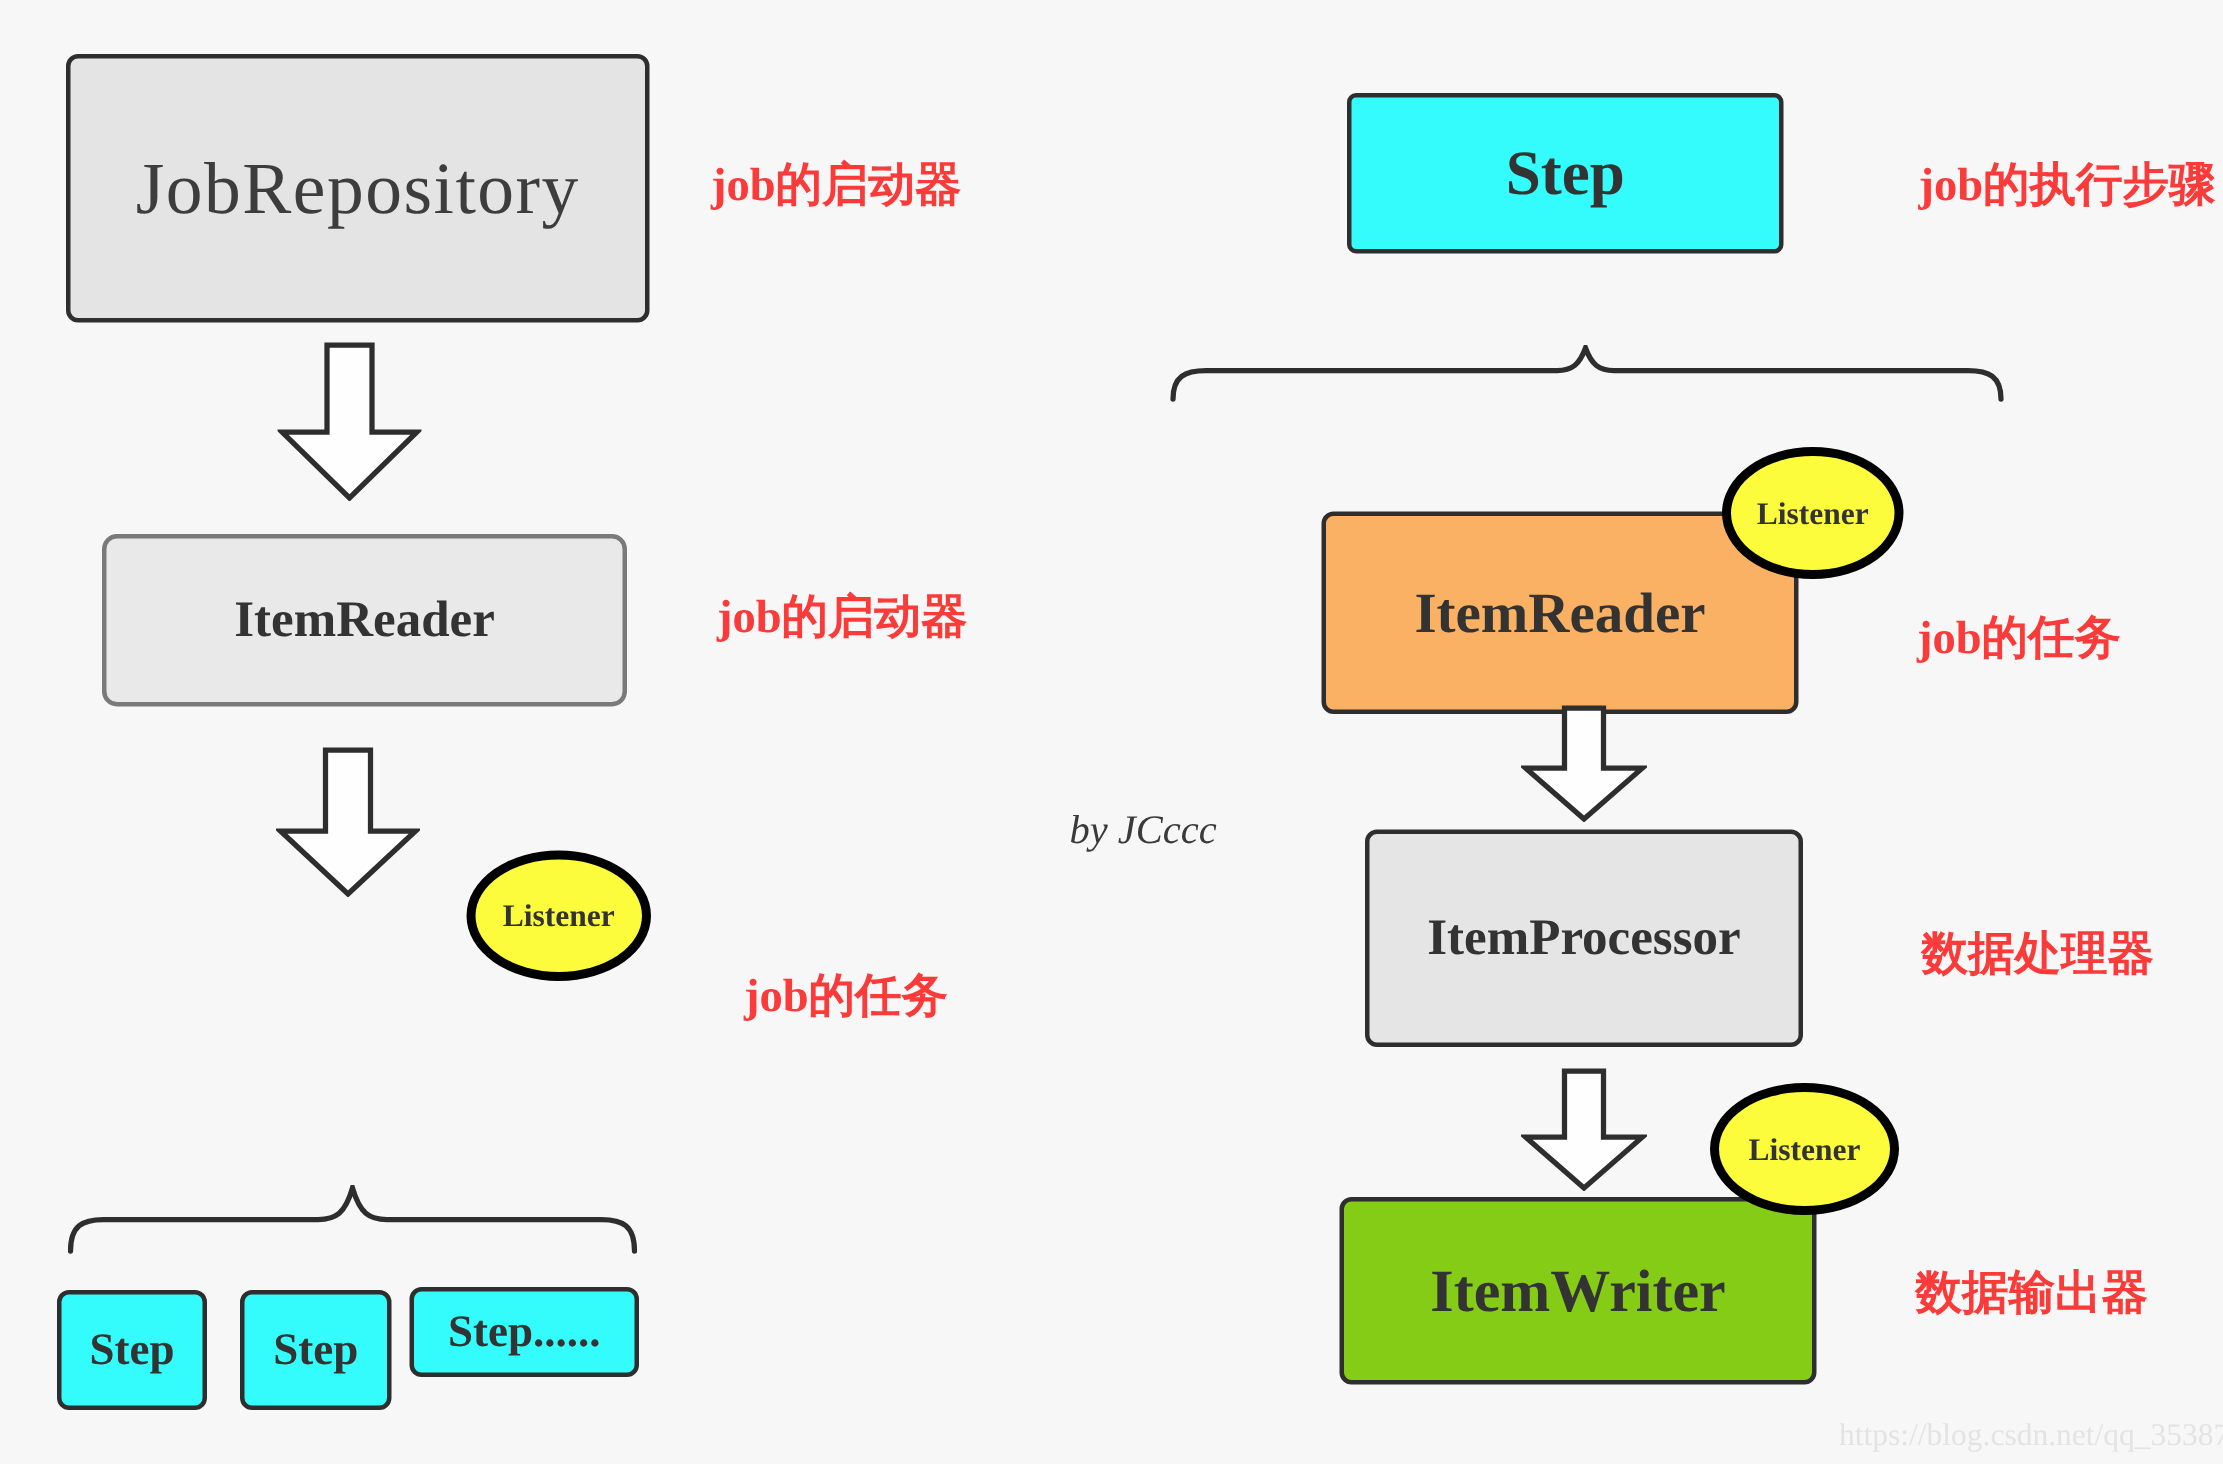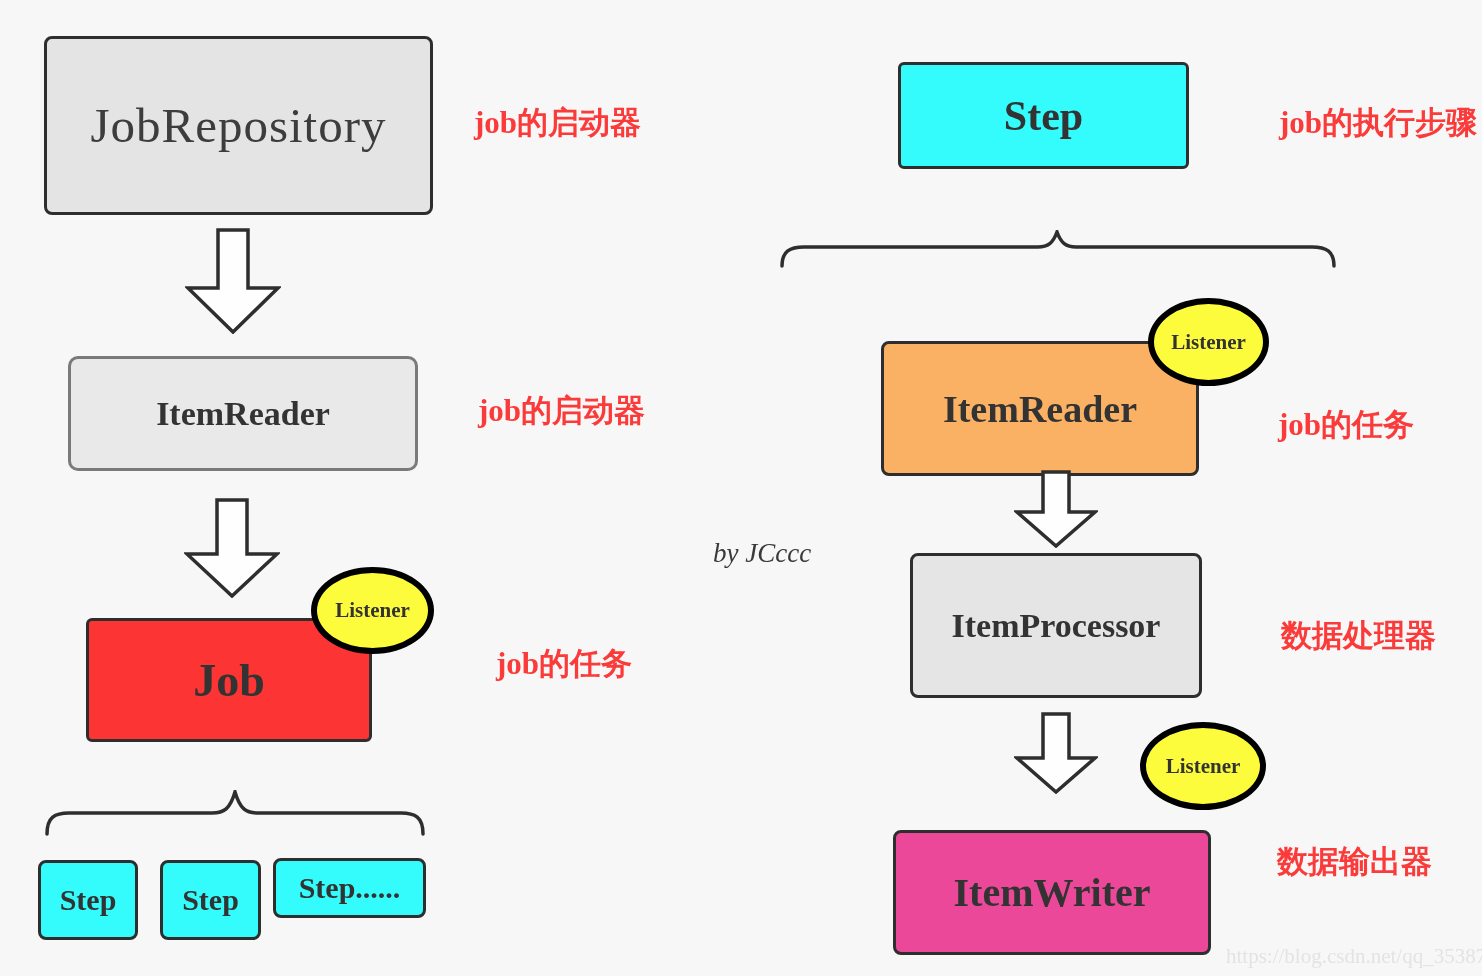--- a/index.html
+++ b/index.html
@@ -55,21 +55,21 @@
   .item-reader{
     left:881px;top:341px;width:318px;height:135px;
     background:#fbb164;font-size:38px;
   }
   .item-processor{
     left:910px;top:553px;width:292px;height:145px;
     background:#e5e5e5;font-size:34px;
   }
   .item-writer{
     left:893px;top:798px;width:318px;height:125px;
-    background:#ec4899;font-size:40px;margin-top:32px;
+    background:#84cc16;font-size:40px;
   }
 
   .listener{
     position:absolute;
     display:flex;align-items:center;justify-content:center;
     box-sizing:border-box;
     background:#fcfc3c;
     border:6px solid #000000;
     border-radius:50%;
     font-size:21px;font-weight:bold;color:#333;
@@ -132,23 +132,20 @@
   </div>
   <div class="annotation a-launcher">job的启动器</div>
 
   <svg class="shape arrow2" width="96" height="100" viewBox="0 0 96 100">
     <polygon points="33,2 63,2 63,56 93,56 48,98 3,56 33,56" fill="#fefefe" stroke="#2e2e2e" stroke-width="3.5"></polygon>
   </svg>
 
   <div class="listener l-job">
     <span>Listener</span>
   </div>
-  <div class="node job">
-    <span>Job</span>
-  </div>
   <div class="annotation a-job">job的任务</div>
 
   <svg class="shape brace-left" width="380" height="46" viewBox="0 0 380 46">
     <path d="M2,44 C2,27 10,23 24,23 L167,23 C179,23 185,19 190,2 C195,19 201,23 213,23 L356,23 C370,23 378,27 378,44" fill="none" stroke="#2e2e2e" stroke-width="3.5" stroke-linecap="round"></path>
   </svg>
 
   <div class="node step-sm s1">
     <span>Step</span>
   </div>
   <div class="node step-sm s2">

